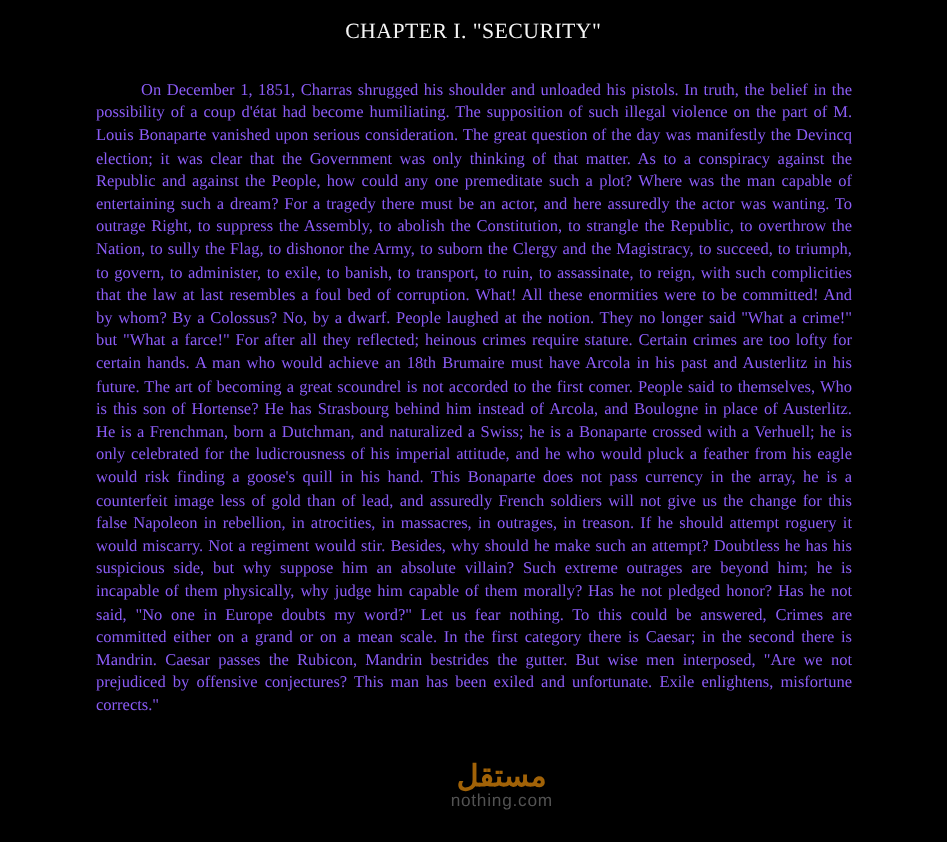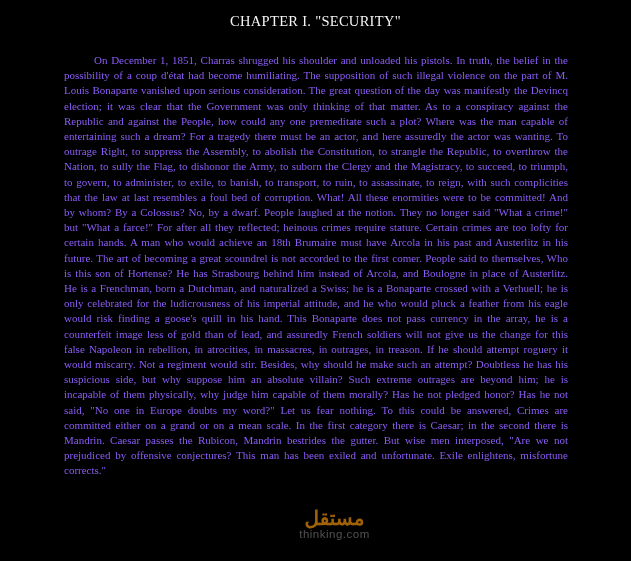--- a/index.html
+++ b/index.html
@@ -67,18 +67,18 @@
 </style>
 </head>
 <body>
 
 <div class="page">
 
   <h1 class="chapter-title">CHAPTER I. "SECURITY"</h1>
 
   <div class="watermark">
     <span class="watermark-arabic">مستقل</span>
-    <span class="watermark-domain">thinking.com</span>
+    <span class="watermark-domain">nothing.com</span>
   </div>
 
   <div class="body-text">On December 1, 1851, Charras shrugged his shoulder and unloaded his pistols. In truth, the belief in the possibility of a coup d'état had become humiliating. The supposition of such illegal violence on the part of M. Louis Bonaparte vanished upon serious consideration. The great question of the day was manifestly the Devincq election; it was clear that the Government was only thinking of that matter. As to a conspiracy against the Republic and against the People, how could any one premeditate such a plot? Where was the man capable of entertaining such a dream? For a tragedy there must be an actor, and here assuredly the actor was wanting. To outrage Right, to suppress the Assembly, to abolish the Constitution, to strangle the Republic, to overthrow the Nation, to sully the Flag, to dishonor the Army, to suborn the Clergy and the Magistracy, to succeed, to triumph, to govern, to administer, to exile, to banish, to transport, to ruin, to assassinate, to reign, with such complicities that the law at last resembles a foul bed of corruption. What! All these enormities were to be committed! And by whom? By a Colossus? No, by a dwarf. People laughed at the notion. They no longer said "What a crime!" but "What a farce!" For after all they reflected; heinous crimes require stature. Certain crimes are too lofty for certain hands. A man who would achieve an 18th Brumaire must have Arcola in his past and Austerlitz in his future. The art of becoming a great scoundrel is not accorded to the first comer. People said to themselves, Who is this son of Hortense? He has Strasbourg behind him instead of Arcola, and Boulogne in place of Austerlitz. He is a Frenchman, born a Dutchman, and naturalized a Swiss; he is a Bonaparte crossed with a Verhuell; he is only celebrated for the ludicrousness of his imperial attitude, and he who would pluck a feather from his eagle would risk finding a goose's quill in his hand. This Bonaparte does not pass currency in the array, he is a counterfeit image less of gold than of lead, and assuredly French soldiers will not give us the change for this false Napoleon in rebellion, in atrocities, in massacres, in outrages, in treason. If he should attempt roguery it would miscarry. Not a regiment would stir. Besides, why should he make such an attempt? Doubtless he has his suspicious side, but why suppose him an absolute villain? Such extreme outrages are beyond him; he is incapable of them physically, why judge him capable of them morally? Has he not pledged honor? Has he not said, "No one in Europe doubts my word?" Let us fear nothing. To this could be answered, Crimes are committed either on a grand or on a mean scale. In the first category there is Caesar; in the second there is Mandrin. Caesar passes the Rubicon, Mandrin bestrides the gutter. But wise men interposed, "Are we not prejudiced by offensive conjectures? This man has been exiled and unfortunate. Exile enlightens, misfortune corrects."</div>
 
 </div>
 
 </body></html>

